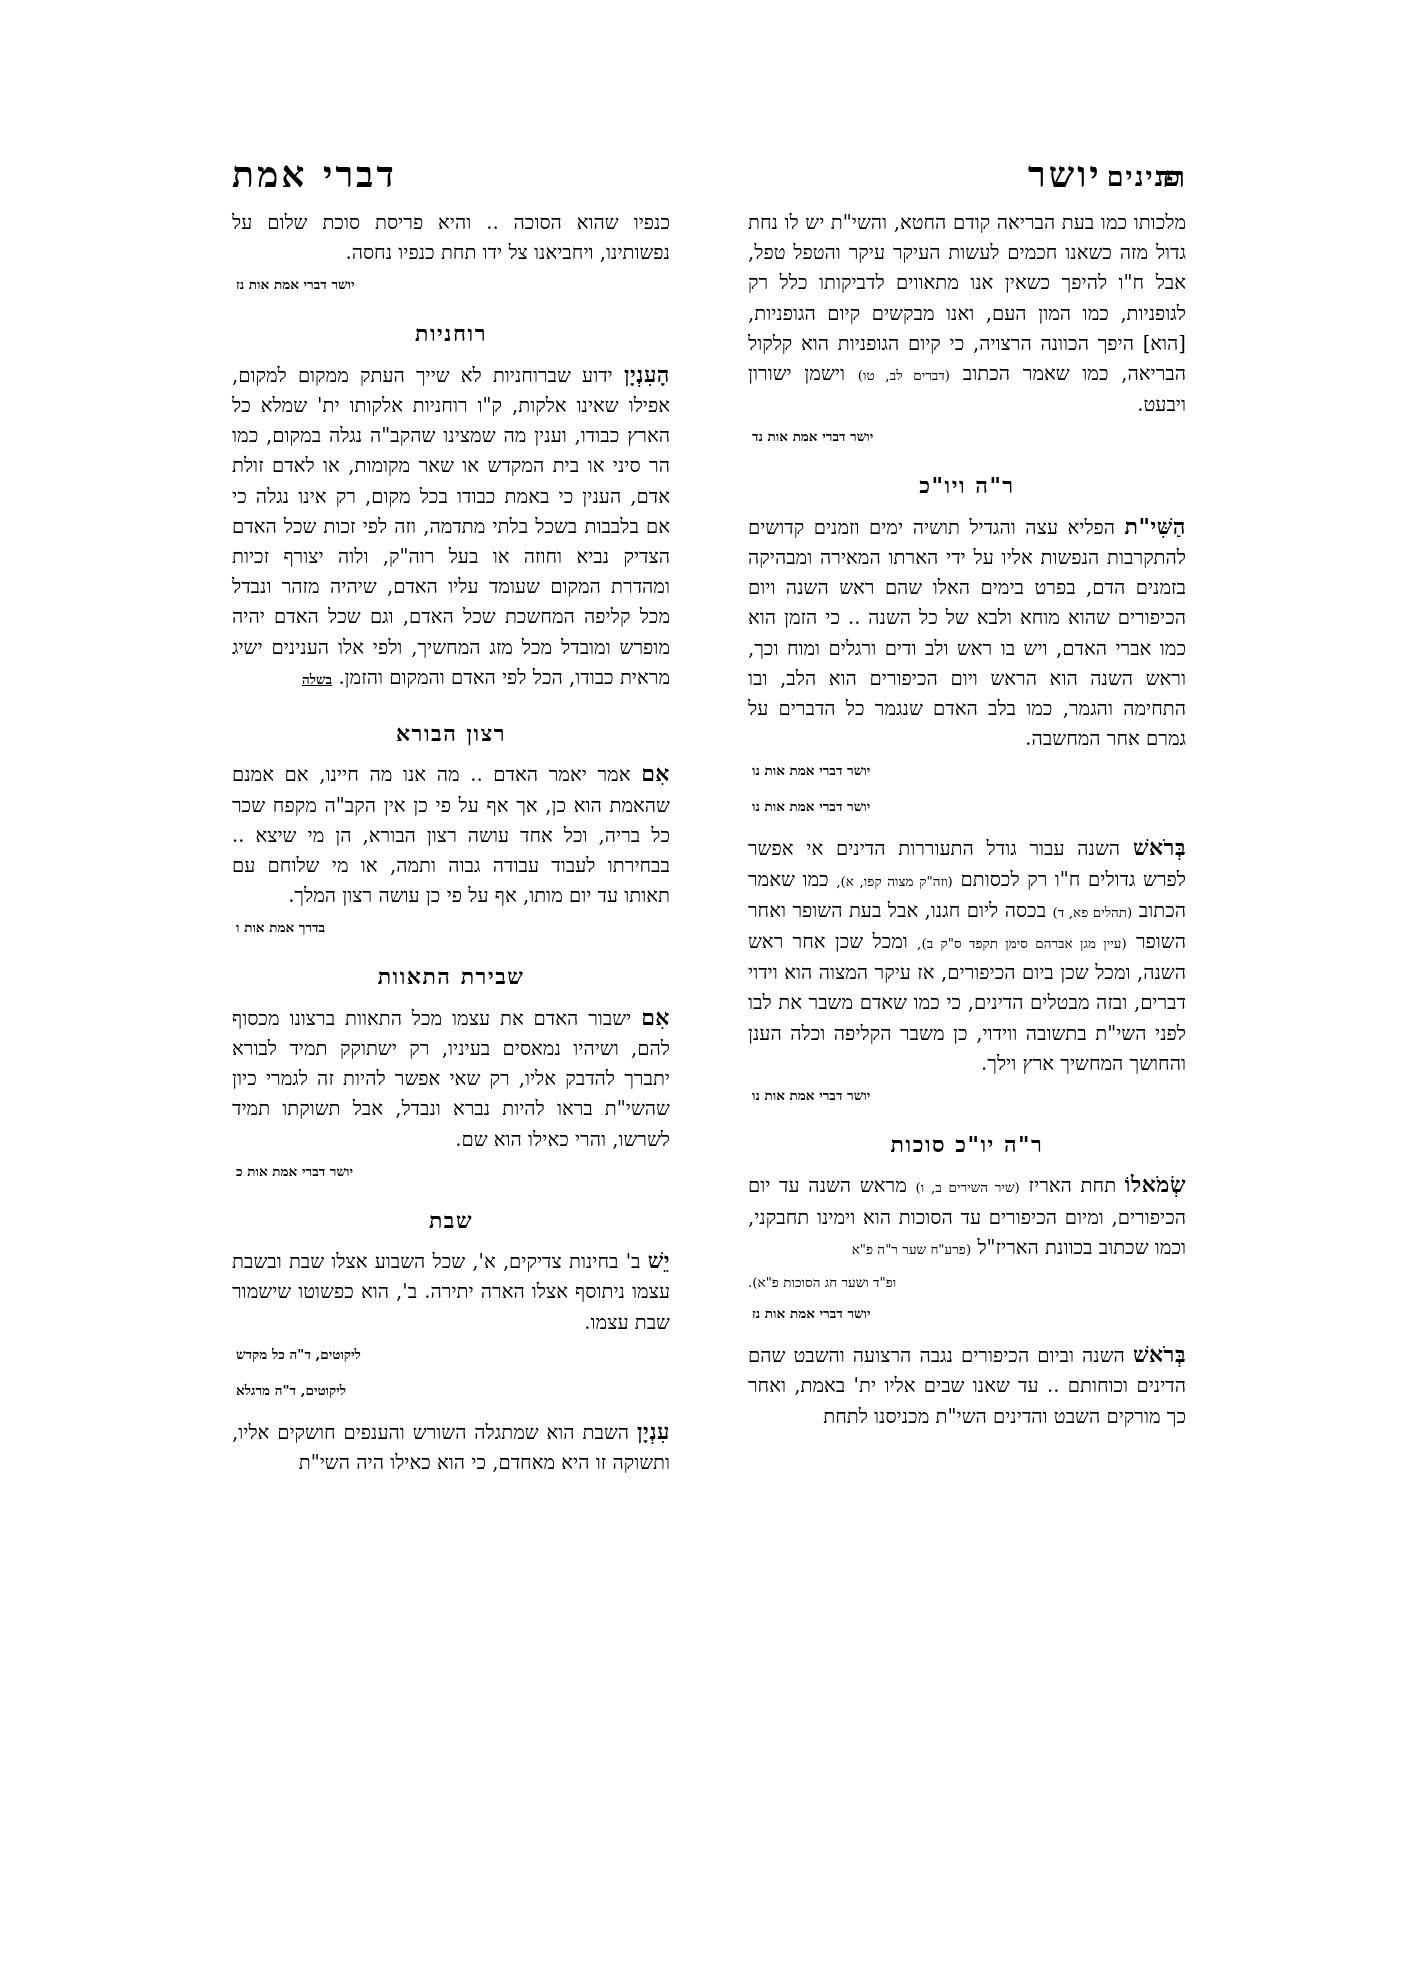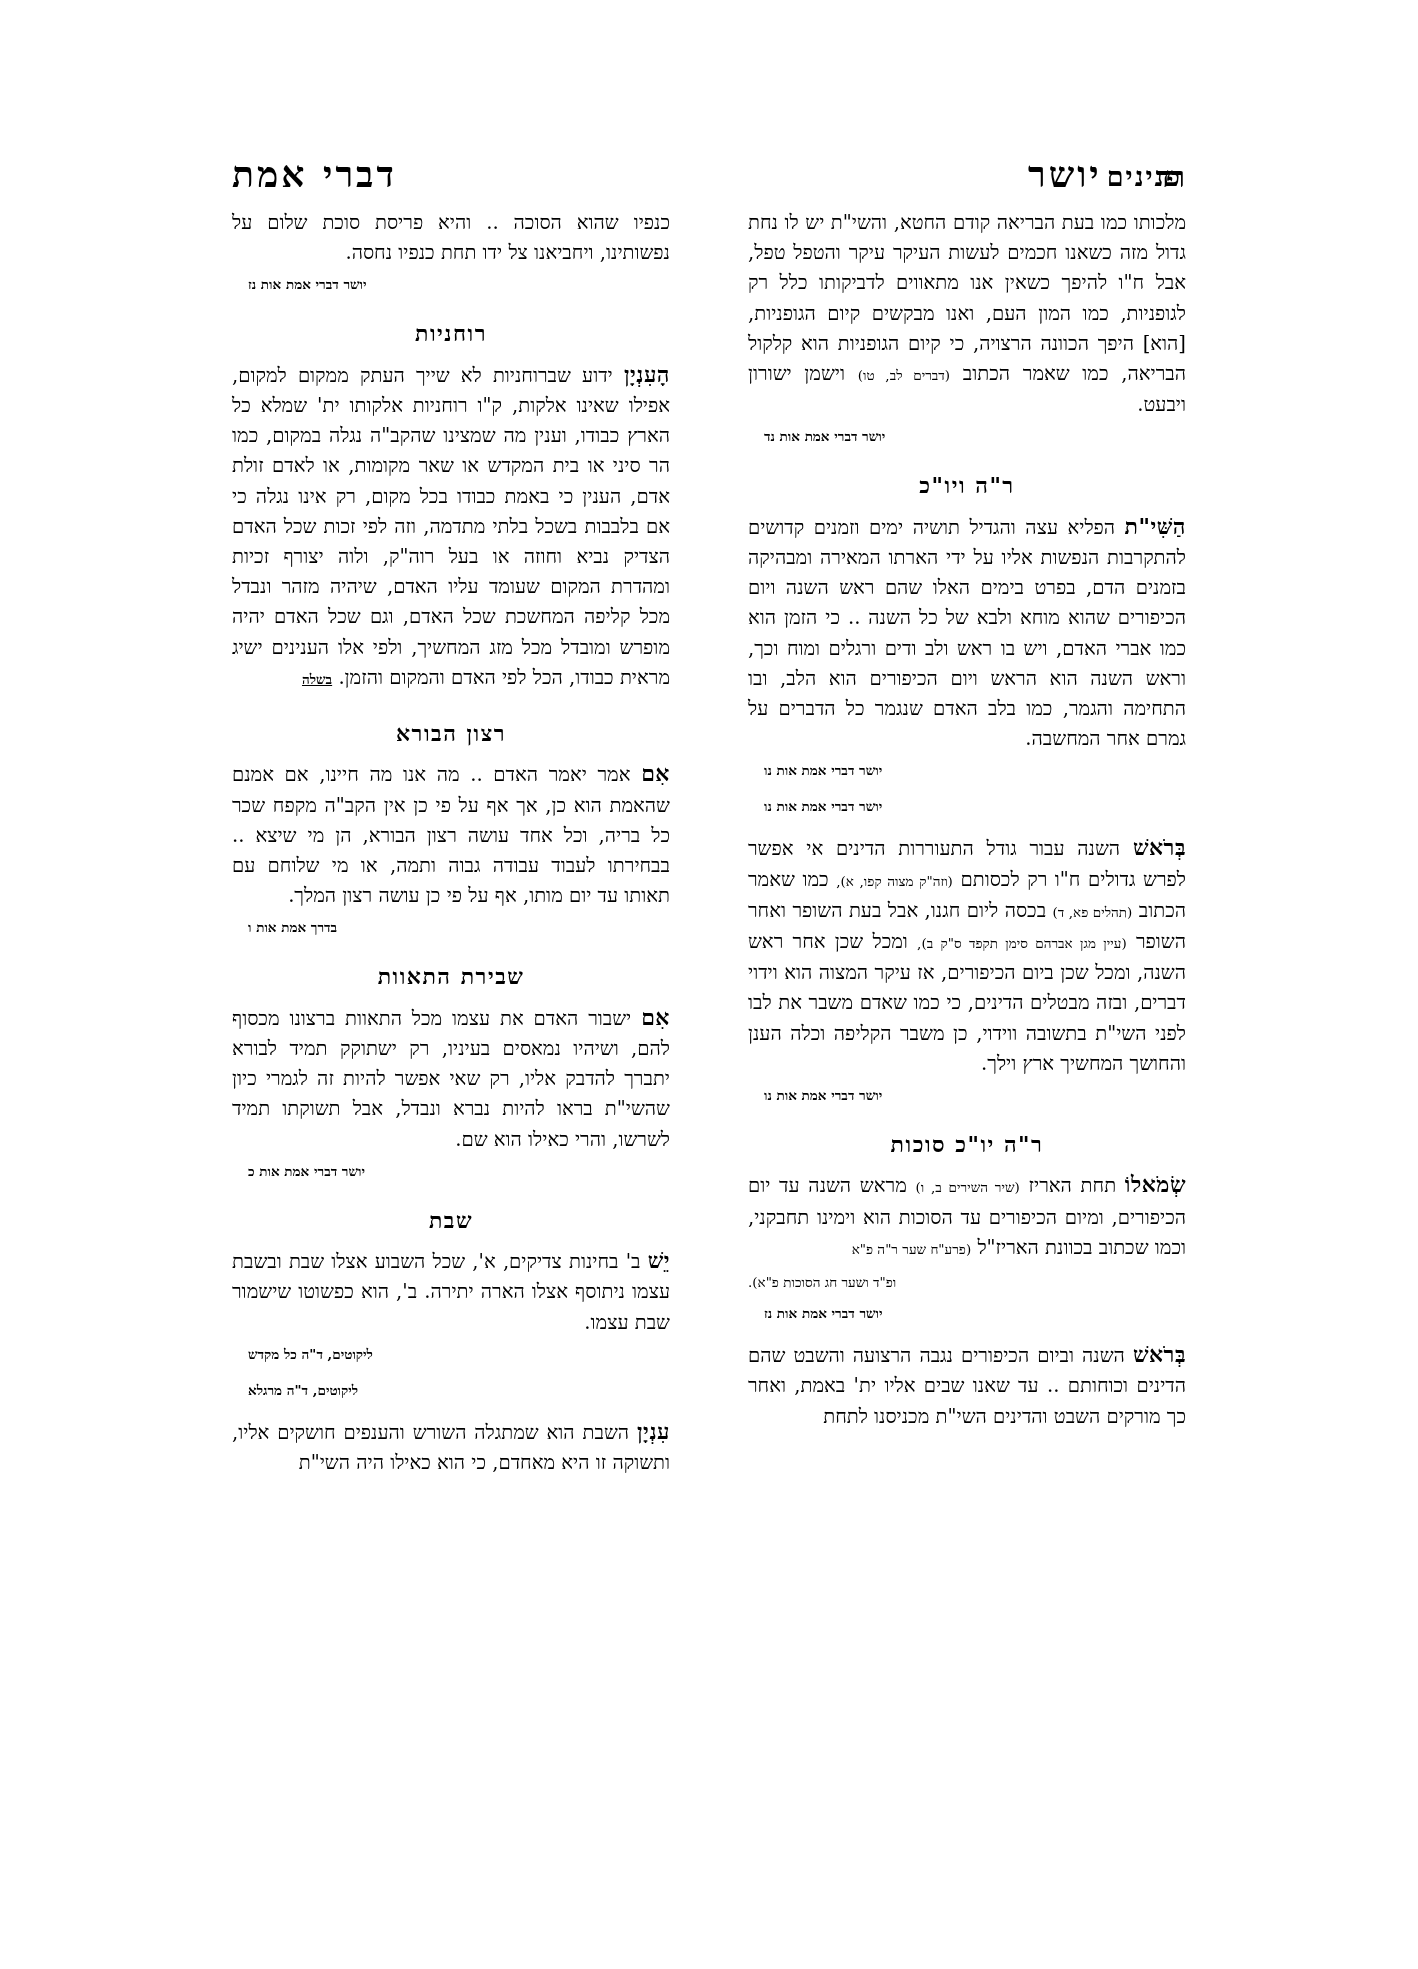--- a/index.html
+++ b/index.html
@@ -114,21 +114,21 @@
     text-align: center;
     letter-spacing: 1.5px;
     margin: 26px 0 12px 0;
     line-height: 1.2;
   }
 
   .source {
     font-size: 13.5px;
     font-weight: 700;
     line-height: 20px;
-    margin: 2px 0 16px 16px;
+    margin: 2px 0 16px 4px;
     direction: rtl;
   }
   .source.left   { text-align: left; }
 
   .tail-note {
     font-size: 13.5px;
     font-weight: 700;
     text-decoration: underline;
   }
 

